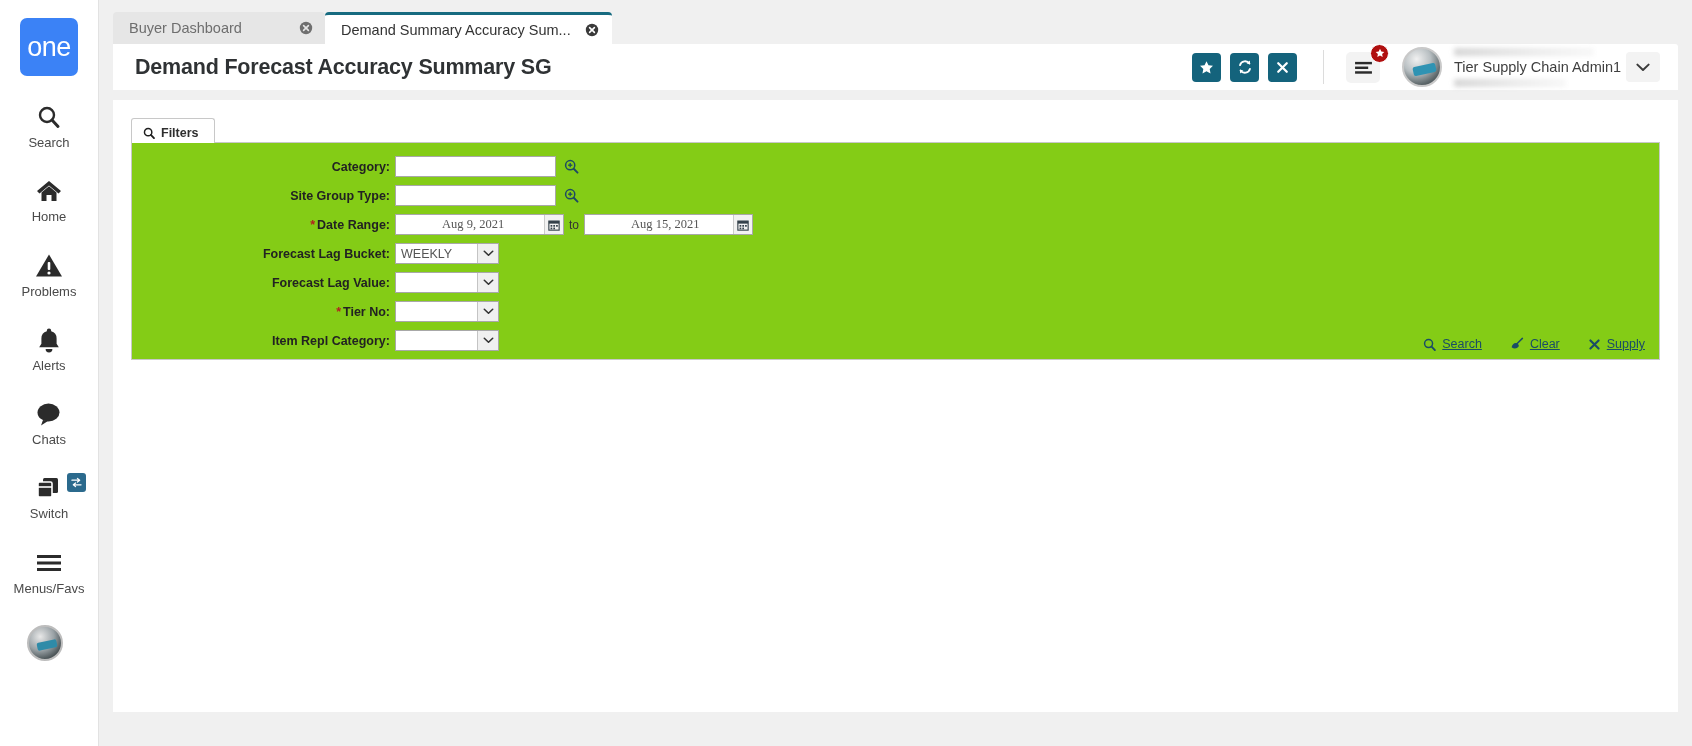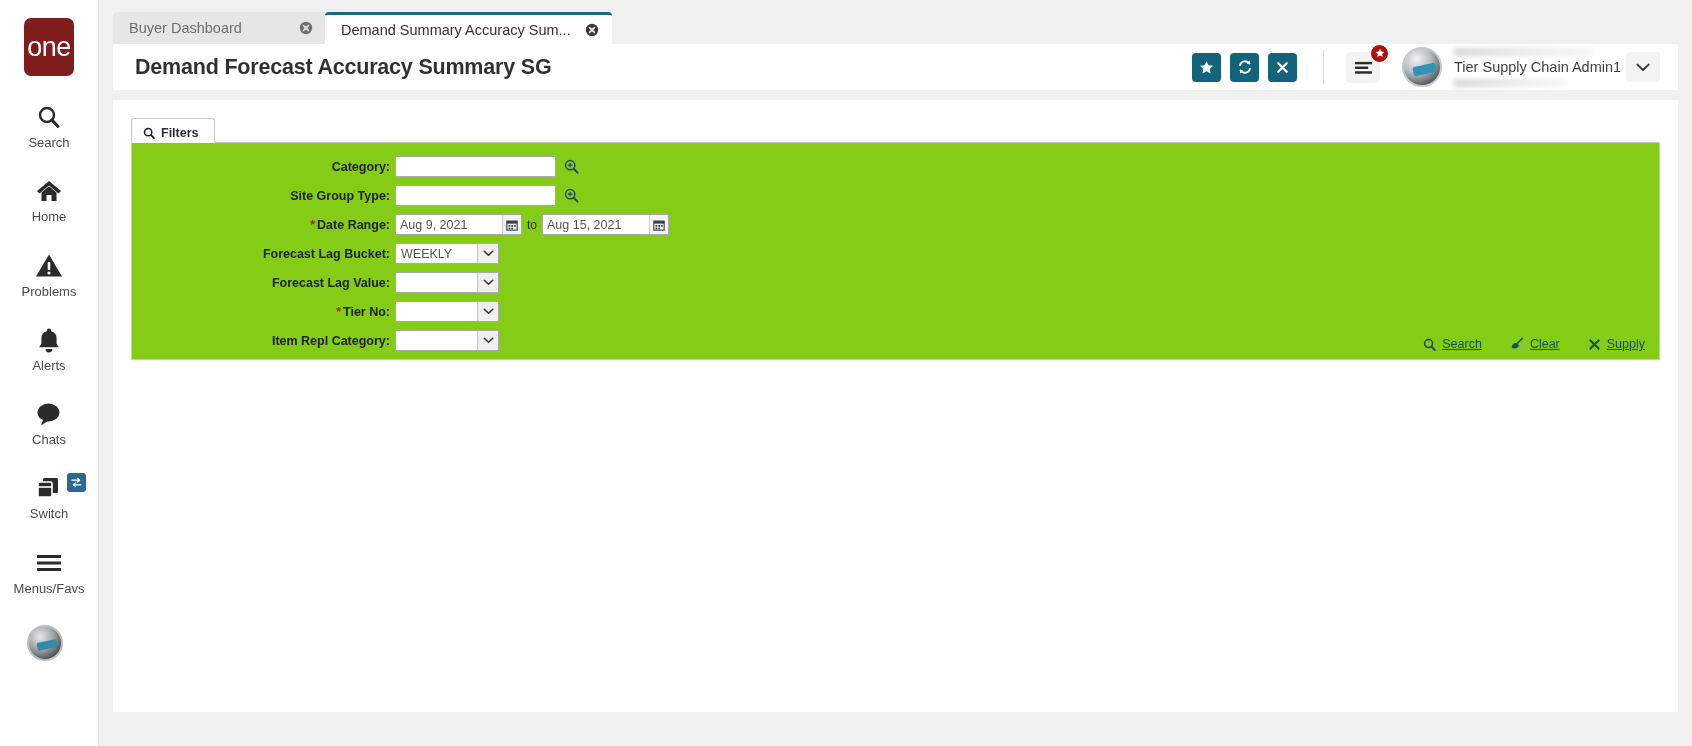--- a/index.html
+++ b/index.html
@@ -18,24 +18,24 @@
     height: 746px;
     background: #ffffff;
     border-right: 1px solid #e2e2e2;
     flex: 0 0 99px;
     position: relative;
     display: flex;
     flex-direction: column;
     align-items: center;
   }
   #logo {
-    width: 50px; height: 58px;
+    width: 58px; height: 58px;
     margin-top: 18px;
     border-radius: 7px;
-    background: #7f1d1d;
+    background: #3b82f6;
     display: flex; align-items: center; justify-content: center;
     color: #fff;
     font-size: 27px;
     font-weight: 400;
     letter-spacing: -0.5px;
     line-height: 1;
   }
   .nav-item {
     width: 99px;
     margin-top: 26px;
@@ -338,23 +338,24 @@
     border: 1px solid #a8a8a8;
     background: #ffffff;
     height: 21px;
   }
   .date-input {
     width: 106px;
     border: none;
     font-size: 12.5px;
     color: #555555;
     padding: 0 4px;
-    font-family: Liberation Sans, sans-serif;
+    font-family: Liberation Serif, serif;
     outline: none;
     background: transparent;
+    margin-left: 42px;
   }
   .cal-btn {
     width: 19px;
     border-left: 1px solid #cccccc;
     background: #f2f2f2;
     display: flex; align-items: center; justify-content: center;
     color: #33404a;
     cursor: pointer;
   }
   .to-word {

